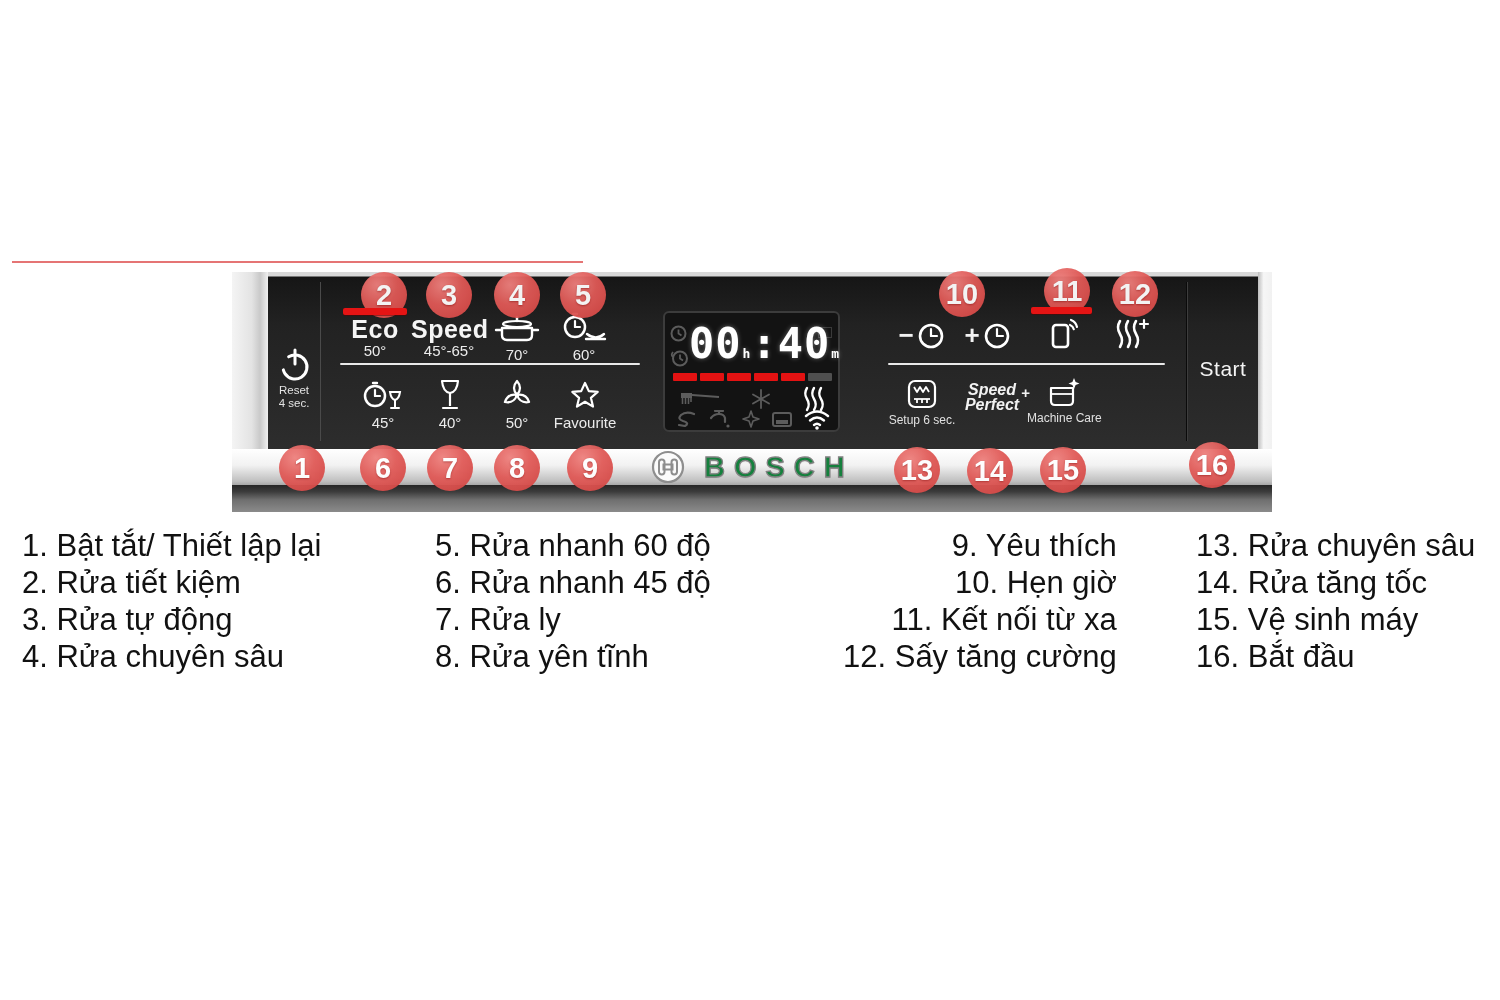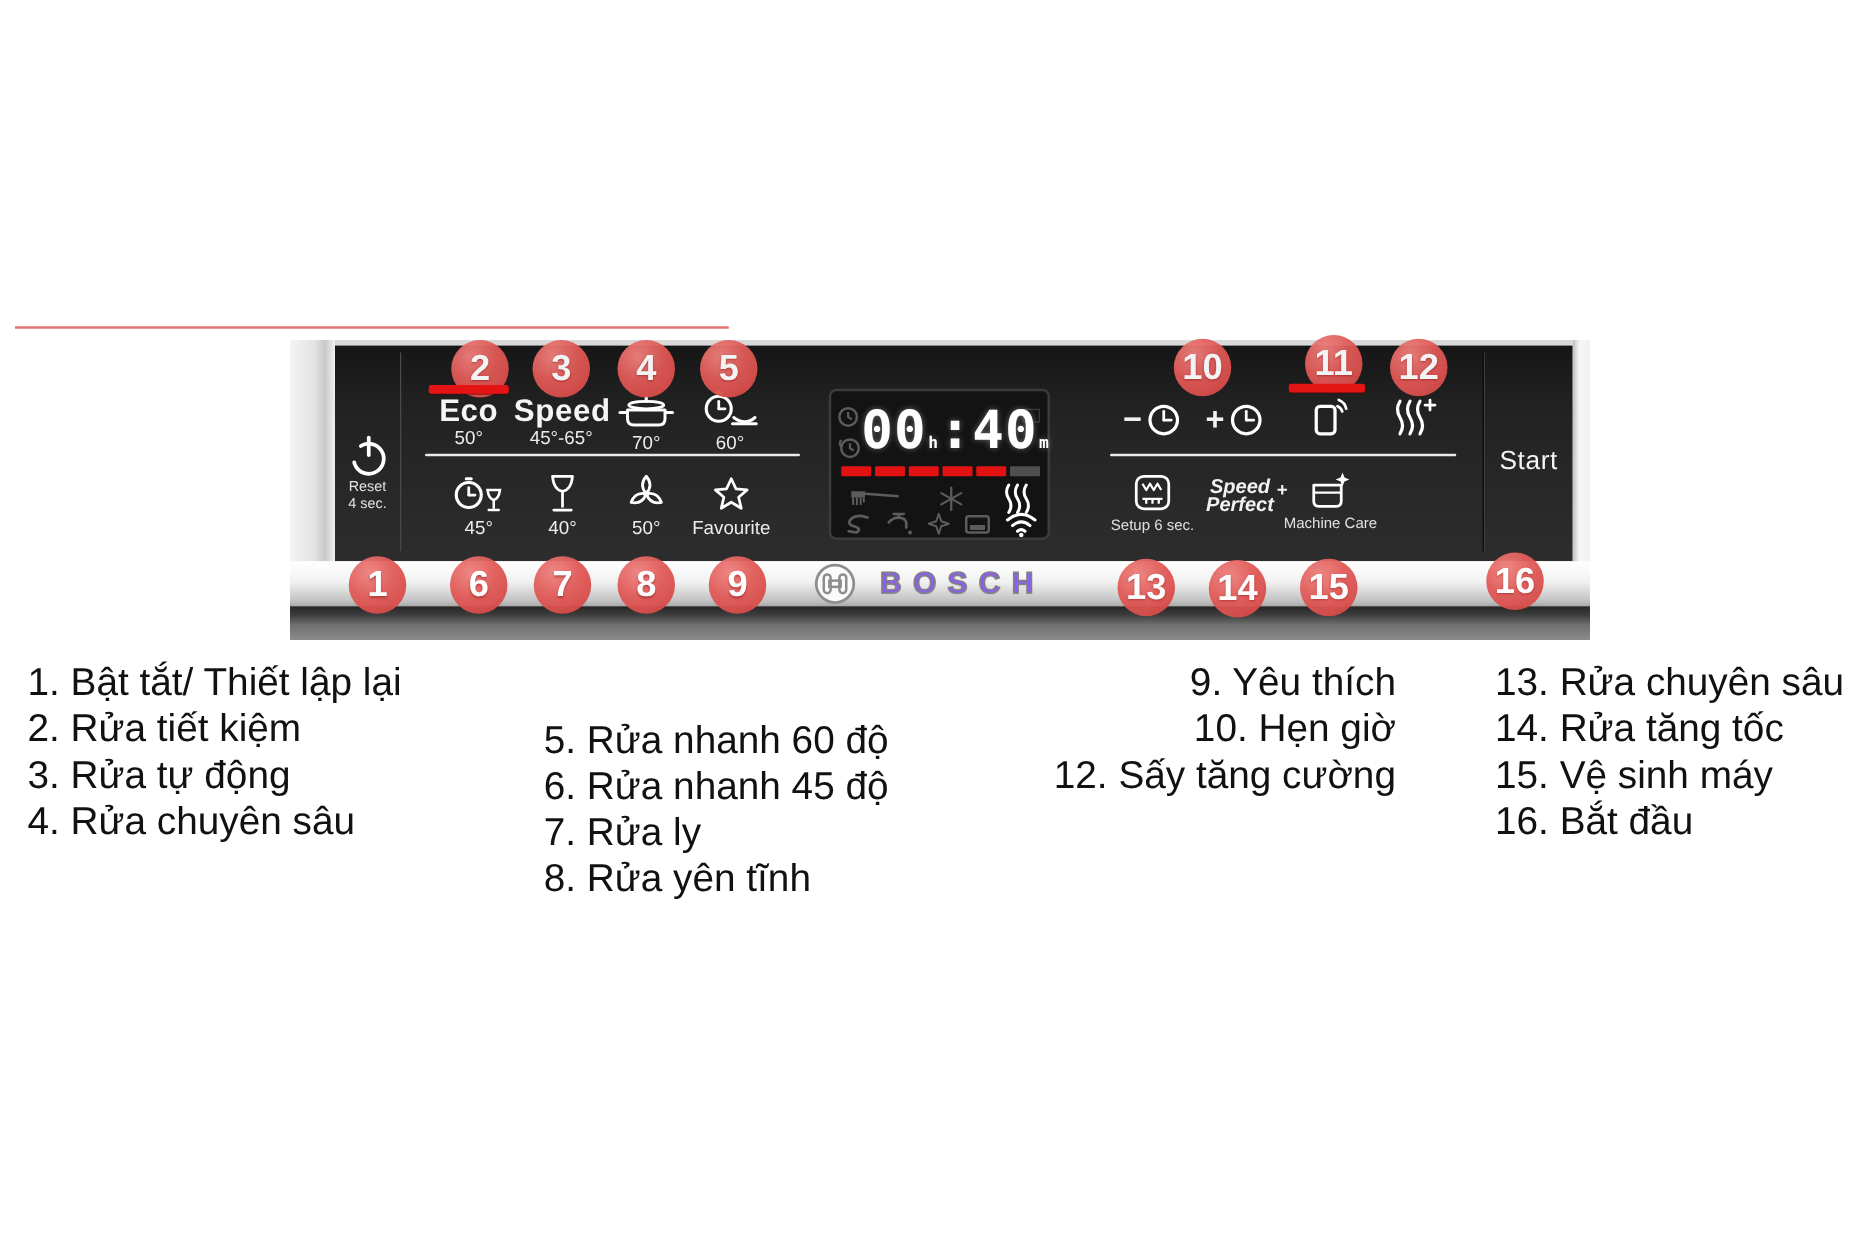--- a/index.html
+++ b/index.html
@@ -74,21 +74,21 @@
   .oc-speed{left:688px;top:110px;width:72px;}
   .oc-machine{left:759px;top:104px;width:72px;}
   .olabel{font-size:12px;color:#e0e0e0;margin-top:3px;white-space:nowrap;}
   .speed-text{font-weight:bold;font-style:italic;font-size:16px;line-height:15px;position:relative;display:inline-block;}
   .speed-plus{position:absolute;right:-11px;top:3px;font-size:15px;font-style:normal;}
   .start-label{position:absolute;left:920px;top:85px;width:70px;text-align:center;
     color:#f4f4f4;font-size:21px;letter-spacing:.5px;}
 
   
   .bosch-row{position:absolute;left:418px;top:177px;height:36px;display:flex;align-items:center;gap:18px;}
-  .bosch-word{font-weight:bold;font-size:24px;letter-spacing:9px;color:#8b5cf6;
+  .bosch-word{font-weight:bold;font-size:29px;letter-spacing:9px;color:#15803d;
     -webkit-text-stroke:1.3px #818181;text-shadow:0 1px 1px #aaa;}
 
   
   .callout{position:absolute;width:46px;height:46px;border-radius:50%;z-index:5;
     background:radial-gradient(circle at 35% 28%,#ee817e 0%,#e05a57 45%,#d24341 100%);
     opacity:.95;display:flex;align-items:center;justify-content:center;
     color:#fff;font-weight:bold;font-size:29px;text-shadow:0 1px 2px rgba(120,0,0,.45);}
   .c1{left:279px;top:445px;}  .c2{left:361px;top:272px;}  .c3{left:426px;top:272px;}
   .c4{left:494px;top:272px;}  .c5{left:560px;top:272px;}  .c6{left:360px;top:445px;}
   .c7{left:427px;top:445px;}  .c8{left:494px;top:445px;}  .c9{left:567px;top:445px;}
@@ -96,21 +96,21 @@
   .c13{left:894px;top:447px;} .c14{left:967px;top:448px;} .c15{left:1040px;top:447px;}
   .c16{left:1189px;top:442px;}
 
   
   .mark{position:absolute;height:7px;background:#e51414;border-radius:2px;z-index:6;box-shadow:0 1px 0 rgba(90,0,0,.5);}
   .mark2{left:343px;top:308px;width:64px;}
   .mark11{left:1031px;top:307px;width:61px;}
 
   
   .legend-col{position:absolute;top:527px;color:#111;font-size:31px;line-height:37px;white-space:nowrap;}
-  .lc1{left:22px;} .lc2{left:435px;margin-top:46px;} .lc3{left:843px;text-align:right;} .lc4{left:1196px;}
+  .lc1{left:22px;} .lc2{left:435px;} .lc3{left:843px;text-align:right;} .lc4{left:1196px;}
 
   svg{display:block;}
 </style>
 </head>
 <body>
 
 <div class="top-line"></div>
 
 <div class="photo">
   <div class="frame-left"></div>
@@ -449,20 +449,21 @@
 </div>
 <div class="legend-col lc2">
   <div class="litem">5. Rửa nhanh 60 độ</div>
   <div class="litem">6. Rửa nhanh 45 độ</div>
   <div class="litem">7. Rửa ly</div>
   <div class="litem">8. Rửa yên tĩnh</div>
 </div>
 <div class="legend-col lc3">
   <div class="litem">9. Yêu thích</div>
   <div class="litem">10. Hẹn giờ</div>
+  <div class="litem">11. Kết nối từ xa</div>
   <div class="litem">12. Sấy tăng cường</div>
 </div>
 <div class="legend-col lc4">
   <div class="litem">13. Rửa chuyên sâu</div>
   <div class="litem">14. Rửa tăng tốc</div>
   <div class="litem">15. Vệ sinh máy</div>
   <div class="litem">16. Bắt đầu</div>
 </div>
 
 </body></html>

